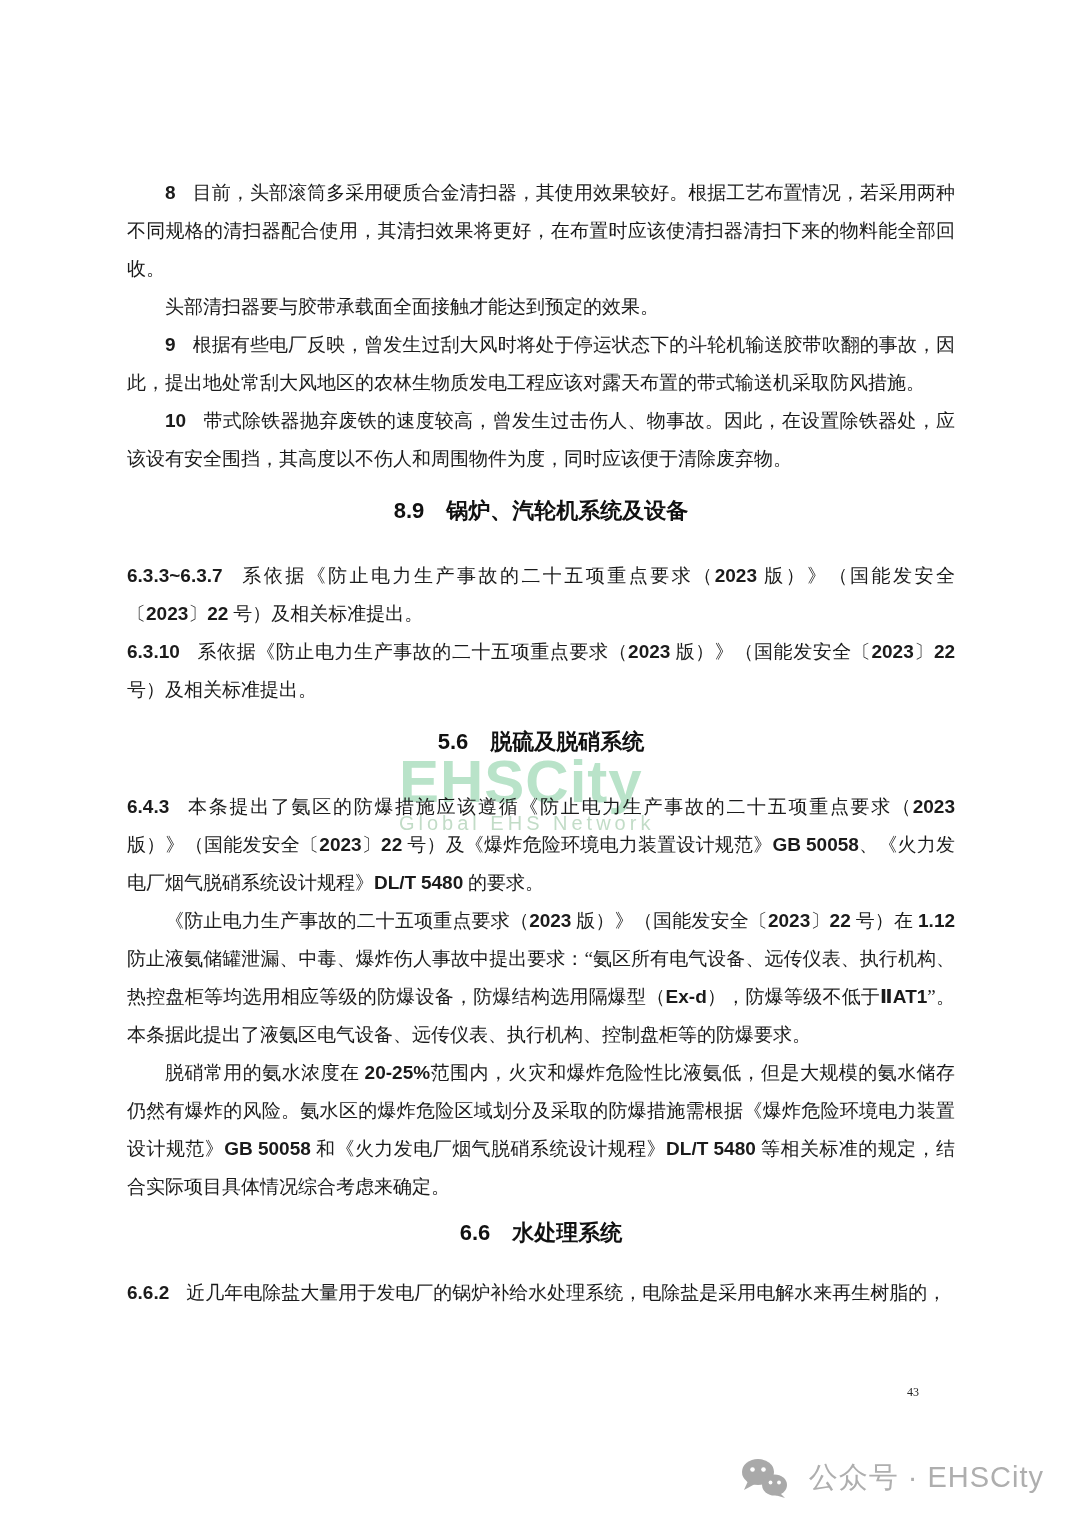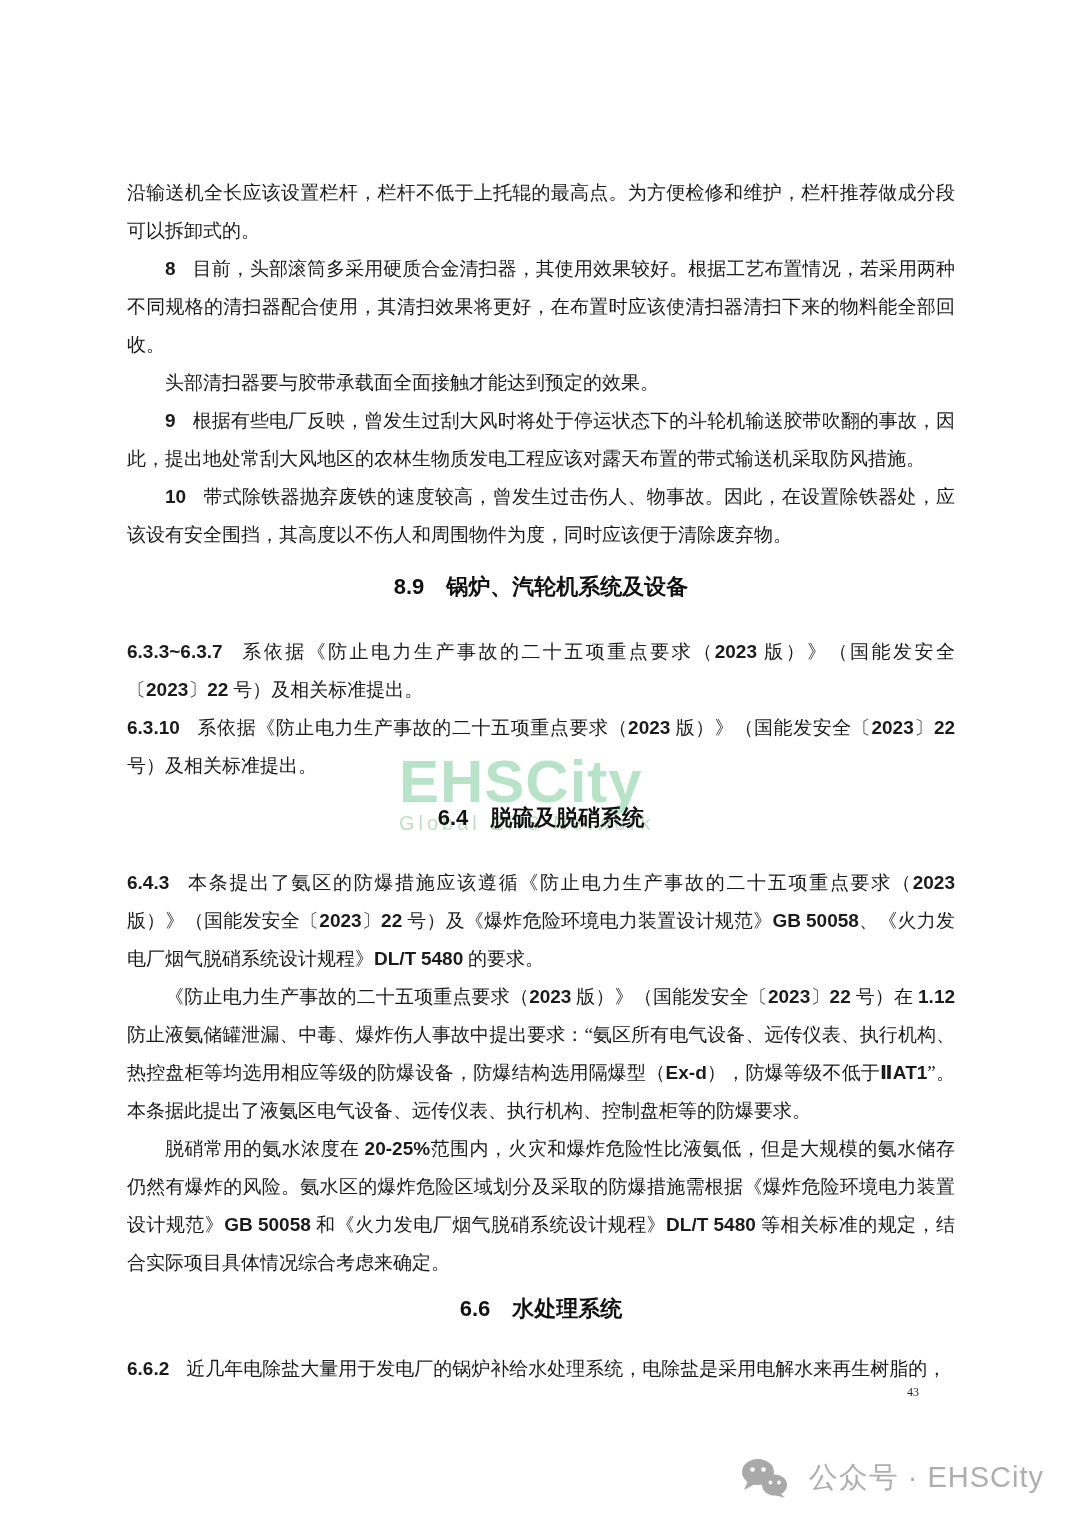--- a/index.html
+++ b/index.html
@@ -55,37 +55,36 @@
 </head>
 <body>
 
 <div class="watermark">
   <div class="wm-title">EHSCity</div>
   <div class="wm-sub">Global EHS Network</div>
 </div>
 
 <div class="content">
 
-  <p><span>沿输送机全长应该设置栏杆，栏杆不低于上托辊的最高点。为方便检修和维护，栏杆推荐做成分段可以拆卸式的。</span></p>
 
   <p class="indent"><span class="num">8</span><span>目前，头部滚筒多采用硬质合金清扫器，其使用效果较好。根据工艺布置情况，若采用两种不同规格的清扫器配合使用，其清扫效果将更好，在布置时应该使清扫器清扫下来的物料能全部回收。</span></p>
 
   <p class="indent"><span>头部清扫器要与胶带承载面全面接触才能达到预定的效果。</span></p>
 
   <p class="indent"><span class="num">9</span><span>根据有些电厂反映，曾发生过刮大风时将处于停运状态下的斗轮机输送胶带吹翻的事故，因此，提出地处常刮大风地区的农林生物质发电工程应该对露天布置的带式输送机采取防风措施。</span></p>
 
   <p class="indent"><span class="num">10</span><span>带式除铁器抛弃废铁的速度较高，曾发生过击伤人、物事故。因此，在设置除铁器处，应该设有安全围挡，其高度以不伤人和周围物件为度，同时应该便于清除废弃物。</span></p>
 
   <h2>8.9　锅炉、汽轮机系统及设备</h2>
 
   <p><span class="num">6.3.3~6.3.7</span><span>系依据《防止电力生产事故的二十五项重点要求（<span class="latin">2023</span> 版）》（国能发安全〔<span class="latin">2023</span>〕<span class="latin">22</span> 号）及相关标准提出。</span></p>
 
   <p><span class="num">6.3.10</span><span>系依据《防止电力生产事故的二十五项重点要求（<span class="latin">2023</span> 版）》（国能发安全〔<span class="latin">2023</span>〕<span class="latin">22</span> 号）及相关标准提出。</span></p>
 
-  <h2>6.4　脱硫及脱硝系统</h2>
+  <h2>5.6　脱硫及脱硝系统</h2>
 
   <p><span class="num">6.4.3</span><span>本条提出了氨区的防爆措施应该遵循《防止电力生产事故的二十五项重点要求（<span class="latin">2023</span> 版）》（国能发安全〔<span class="latin">2023</span>〕<span class="latin">22</span> 号）及《爆炸危险环境电力装置设计规范》<span class="latin">GB</span> <span class="latin">50058</span>、《火力发电厂烟气脱硝系统设计规程》<span class="latin">DL/T</span> <span class="latin">5480</span> 的要求。</span></p>
 
   <p class="indent"><span>《防止电力生产事故的二十五项重点要求（<span class="latin">2023</span> 版）》（国能发安全〔<span class="latin">2023</span>〕<span class="latin">22</span> 号）在 <span class="latin">1.12</span> 防止液氨储罐泄漏、中毒、爆炸伤人事故中提出要求：“氨区所有电气设备、远传仪表、执行机构、热控盘柜等均选用相应等级的防爆设备，防爆结构选用隔爆型（<span class="latin">Ex-d</span>），防爆等级不低于<span class="latin">ⅡAT1</span>”。本条据此提出了液氨区电气设备、远传仪表、执行机构、控制盘柜等的防爆要求。</span></p>
 
   <p class="indent"><span>脱硝常用的氨水浓度在 <span class="latin">20-25%</span>范围内，火灾和爆炸危险性比液氨低，但是大规模的氨水储存仍然有爆炸的风险。氨水区的爆炸危险区域划分及采取的防爆措施需根据《爆炸危险环境电力装置设计规范》<span class="latin">GB</span> <span class="latin">50058</span> 和《火力发电厂烟气脱硝系统设计规程》<span class="latin">DL/T</span> <span class="latin">5480</span> 等相关标准的规定，结合实际项目具体情况综合考虑来确定。</span></p>
 
   <h2 class="h66">6.6　水处理系统</h2>
 
   <p><span class="num">6.6.2</span><span>近几年电除盐大量用于发电厂的锅炉补给水处理系统，电除盐是采用电解水来再生树脂的，</span></p>

